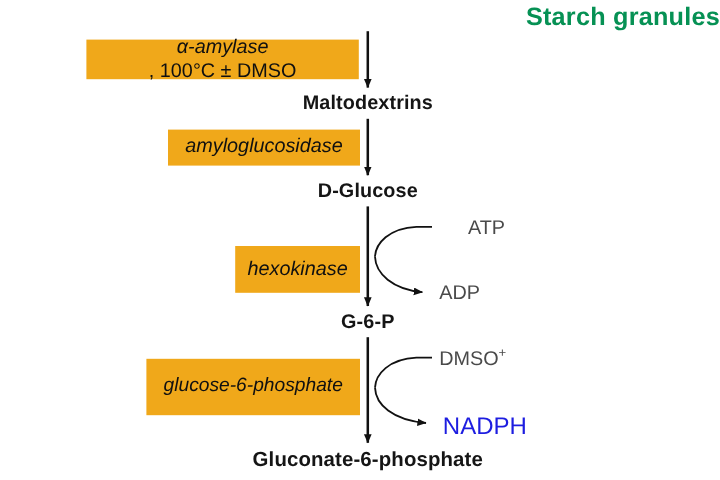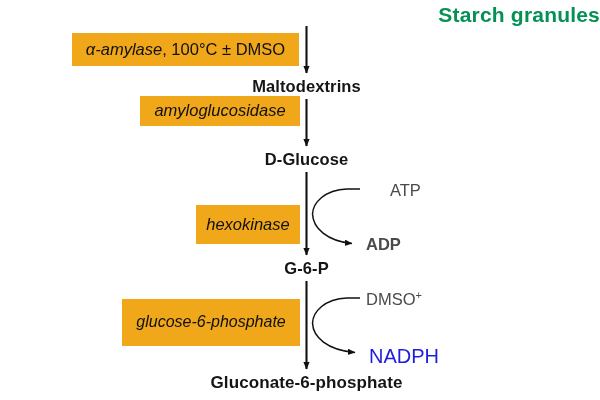--- a/index.html
+++ b/index.html
@@ -68,34 +68,35 @@
     position: absolute;
     background: #f0a81a;
     display: flex;
     align-items: center;
     justify-content: center;
     font-style: italic;
     color: #101010;
     line-height: 1.18;
     text-align: center;
     box-sizing: border-box;
+    flex-direction: column;
   }
   #box-amylase {
     left: 72px;
     top: 33px;
     width: 227px;
     height: 33px;
     font-size: 16.5px;
   }
   #box-amylase .upright {
     font-style: normal;
   }
   #box-amyloglucosidase {
     left: 140px;
-    top: 96px;
+    top: 108px;
     width: 160px;
     height: 30px;
     font-size: 16.5px;
   }
   #box-hexokinase {
     left: 196px;
     top: 205px;
     width: 104px;
     height: 39px;
     font-size: 16.5px;
@@ -107,21 +108,21 @@
     height: 47px;
     font-size: 16px;
   }
   .cofactor {
     position: absolute;
     font-size: 16.5px;
     color: #4a4a4a;
     white-space: nowrap;
   }
   #cofactor-atp { left: 366px; top: 181px; margin-left: 24px; }
-  #cofactor-adp { left: 366px; top: 235px; font-weight: bold; }
+  #cofactor-adp { left: 366px; top: 235px; }
   #cofactor-nadp { left: 366px; top: 290px; }
   #cofactor-nadph {
     left: 369px;
     top: 345px;
     color: #1d1de0;
     font-weight: normal;
     font-size: 20px;
   }
   #cofactor-nadp .sup {
     font-size: 11px;

